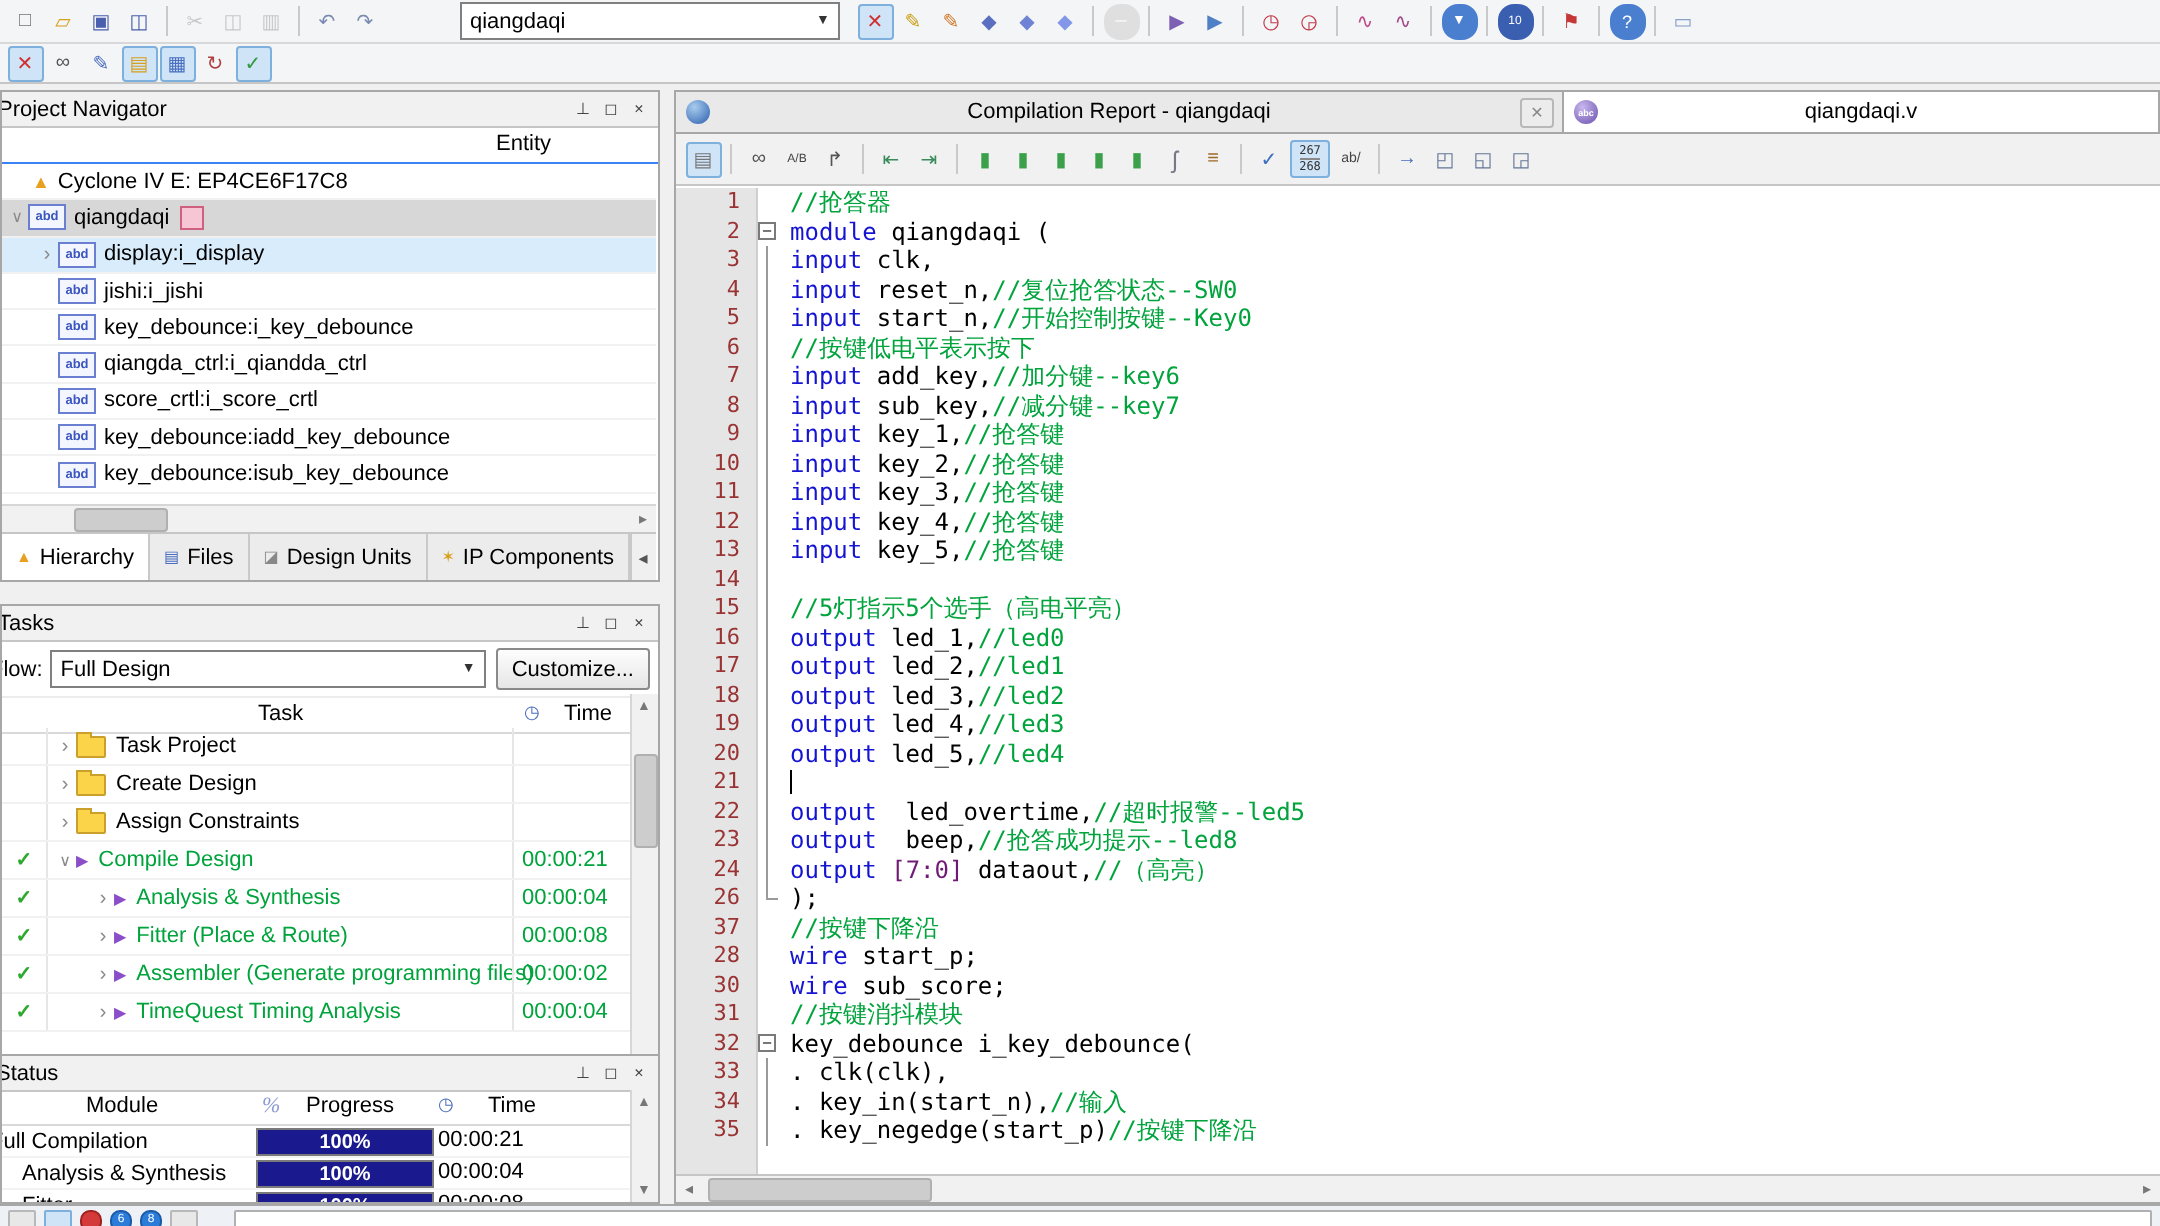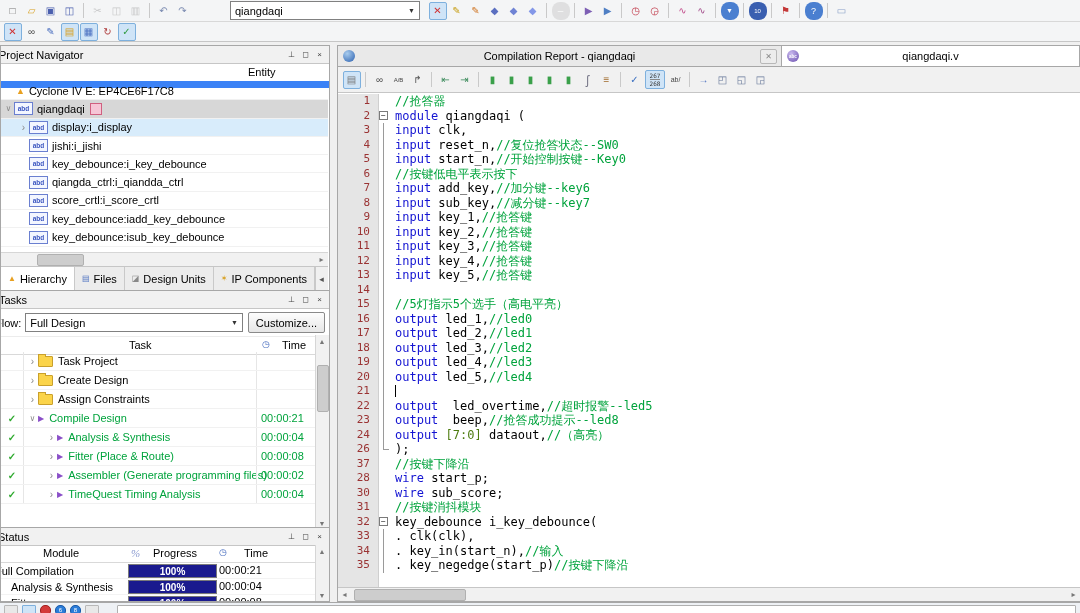--- a/index.html
+++ b/index.html
@@ -20,30 +20,30 @@
   .combo .cv{flex:1;padding-left:4px;overflow:hidden;white-space:nowrap}
   .combo .ca{width:15px;text-align:center;font-size:7px;color:#333}
   #proj-combo{width:188px;margin-left:38px;margin-right:8px}
   .lnbadge{width:18px;height:17px;border:1px solid #7eb0dd;background:#cfe4f7;border-radius:2px;margin:0 1px;
       display:flex;flex-direction:column;align-items:center;justify-content:center;flex:none;
       font-family:"DejaVu Sans Mono",monospace;font-size:6px;line-height:7px;color:#333}
   .lnbadge span:first-child{border-bottom:1px solid #888}
   
   .panel{position:absolute;left:0;width:330px;background:#fff;border:1px solid #a7a7a7;box-sizing:border-box;overflow:hidden}
   #nav-panel{top:45px;height:246px}
-  #tasks-panel{top:290px;height:254px}
+  #tasks-panel{top:302px;height:254px}
   #status-panel{top:527px;height:75px}
   .ptitle{height:17px;background:#f1f1f1;border-bottom:1px solid #c6c6c6;display:flex;align-items:center;padding:0 3px;overflow:hidden}
   .ptitle .t{flex:1;white-space:nowrap}
   #nav-panel .ptitle .t{margin-left:-5px}
   #tasks-panel .ptitle .t{margin-left:-5px}
   #status-panel .ptitle .t{margin-left:-6px}
   .pbtn{width:13px;height:13px;margin-left:1px;display:flex;align-items:center;justify-content:center;color:#444;font-size:8px}
   
-  .navhdr{height:17px;border-bottom:7px solid #3b82f6;position:relative}
+  .navhdr{height:17px;border-bottom:1px solid #3b82f6;position:relative}
   .navhdr span{position:absolute;left:247px;top:2px}
   #nav-tree{position:absolute;top:36px;left:0;right:1px}
   .trow{height:17.3px;display:flex;align-items:center;border-bottom:1px solid #f1f1f1;white-space:nowrap;overflow:hidden}
   .trow.selgray{background:#d7d7d7}
   .trow.selblue{background:#d8ecfb}
   .texp{width:11px;flex:none;color:#8a8a8a;text-align:center}
   .abd{width:17px;height:11px;flex:none;border:1px solid #6a7fd0;background:#f3f6ff;color:#3a55c0;
        font-size:6.5px;font-weight:bold;display:flex;align-items:center;justify-content:center;margin-right:4px}
   .devicon{color:#e8a020;font-size:9px;margin:0 4px 0 2px}
   .topbadge{width:10px;height:10px;background:#f6c6d6;border:1px solid #d06080;margin-left:5px;flex:none}
@@ -107,21 +107,21 @@
   .cline{height:14.5px;line-height:14.5px;display:flex;position:relative;white-space:pre}
   .ln{width:40px;flex:none;text-align:right;padding-right:8px;box-sizing:border-box;color:#9a3333;font-size:11px}
   .fold{width:15px;flex:none;position:relative}
   .fold .fbox{position:absolute;left:1px;top:2.5px;width:9px;height:9px;border:1px solid #7a7a7a;background:#fff;
         font-size:8px;line-height:7px;text-align:center;color:#333;box-sizing:border-box}
   .fold.fline::before{content:"";position:absolute;left:5px;top:0;bottom:0;border-left:1px solid #9a9a9a}
   .fold.fend::before{content:"";position:absolute;left:5px;top:0;width:5px;height:7px;border-left:1px solid #9a9a9a;border-bottom:1px solid #9a9a9a}
   .txt{padding-left:2px}
   .txt .k{color:#1414d2}
   .txt .c{color:#00a33c}
-  .txt .r{color:#4d7c0f}
+  .txt .r{color:#701a75}
   .txt .p{color:#000}
   .caret{display:inline-block;width:1px;height:12px;background:#000;vertical-align:-2px}
   #ed-hscroll{position:absolute;left:0;right:0;bottom:0;height:13px;background:#f1f1f1;border-top:1px solid #c6c6c6}
   
   #msgstrip{position:absolute;left:0;top:602px;width:1080px;height:11px;background:#eef1f5;border-top:1px solid #a7a7a7;
             display:flex;align-items:flex-start;padding:2px 4px 0 4px;gap:4px;box-sizing:border-box;overflow:hidden}
   .mstub{width:12px;height:9px;flex:none;border:1px solid #b8b8b8;background:#e8e8e8;border-radius:1px}
   .mstub.hl{background:#cfe4f7;border-color:#7eb0dd}
   .mstub.red{width:9px;height:9px;border-radius:5px;background:#d43a3a;border-color:#a02020}
   .mstub.badge{width:9px;height:9px;border-radius:5px;background:#2b7cd8;border-color:#1a5aa8;color:#fff;font-size:6px;line-height:9px;text-align:center}

